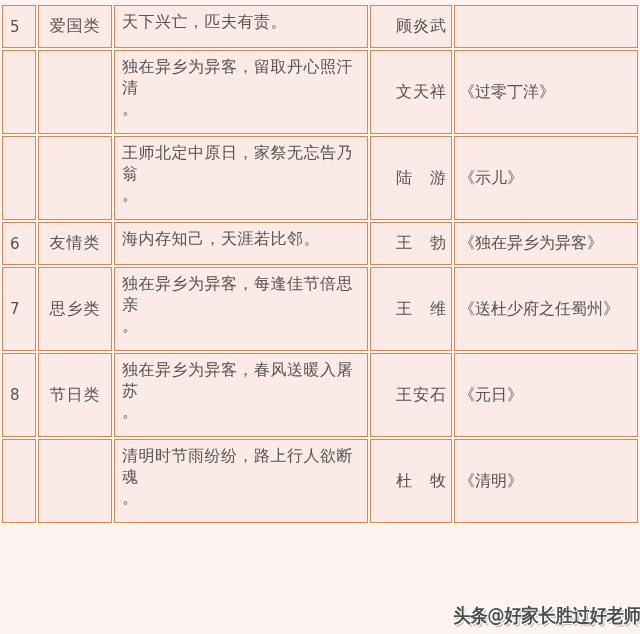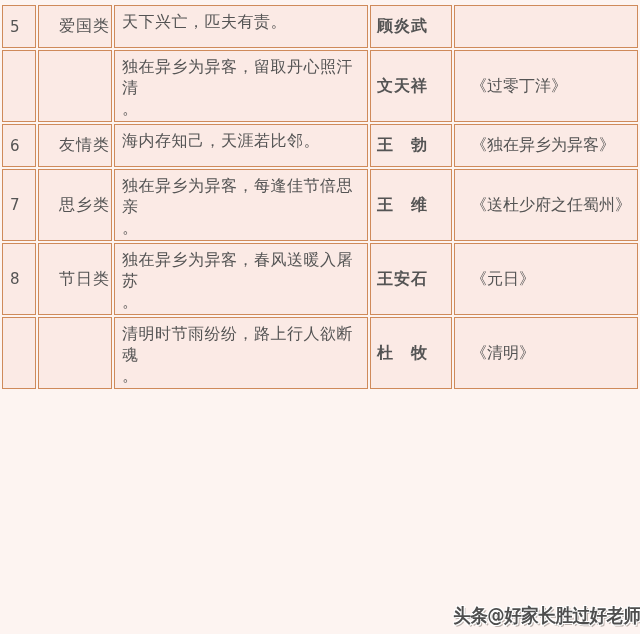--- a/index.html
+++ b/index.html
@@ -36,37 +36,36 @@
     vertical-align:middle;
     overflow:hidden;
   }
   tr{height:43px;}
   td.c-num{
     text-align:left;
     padding:2px 2px 2px 7px;
     font-size:15px;
   }
   td.c-cat{
-    text-align:right;
+    text-align:center;
     letter-spacing:1px;
   }
   td.c-quote{
     vertical-align:top;
-    padding:5px 4px 2px 7px;
+    padding:5px 4px 14px 7px;
     line-height:21px;
     white-space:pre-line;
     letter-spacing:0.5px;
   }
   td.c-author{
-    padding-left:6px;
+    padding-left:25px;
     letter-spacing:1px;
-    font-weight:bold;
   }
   td.c-source{
-    padding-left:16px;
+    padding-left:4px;
   }
   .watermark{
     position:absolute;
     right:0;
     bottom:5px;
     font-size:19px;
     font-weight:bold;
     color:var(--watermark-color);
     letter-spacing:-0.5px;
     transform:scaleX(.92);
@@ -102,20 +101,28 @@
         </tr>
         <tr>
           <td class="c-num"></td>
           <td class="c-cat"></td>
           <td class="c-quote">独在异乡为异客，留取丹心照汗清
 。</td>
           <td class="c-author">文天祥</td>
           <td class="c-source">《过零丁洋》</td>
         </tr>
         <tr>
+          <td class="c-num"></td>
+          <td class="c-cat"></td>
+          <td class="c-quote">王师北定中原日，家祭无忘告乃翁
+。</td>
+          <td class="c-author">陆　游</td>
+          <td class="c-source">《示儿》</td>
+        </tr>
+        <tr>
           <td class="c-num">6</td>
           <td class="c-cat">友情类</td>
           <td class="c-quote">海内存知己，天涯若比邻。</td>
           <td class="c-author">王　勃</td>
           <td class="c-source">《独在异乡为异客》</td>
         </tr>
         <tr>
           <td class="c-num">7</td>
           <td class="c-cat">思乡类</td>
           <td class="c-quote">独在异乡为异客，每逢佳节倍思亲

